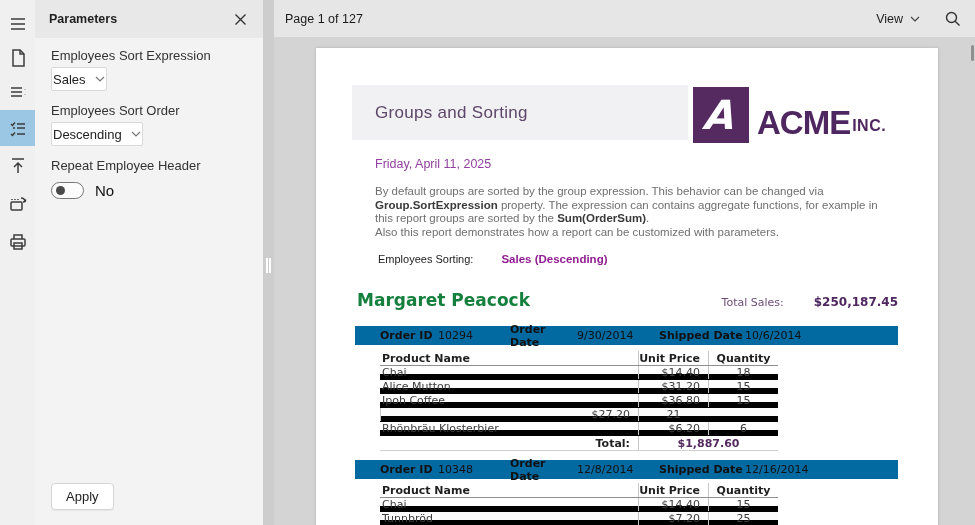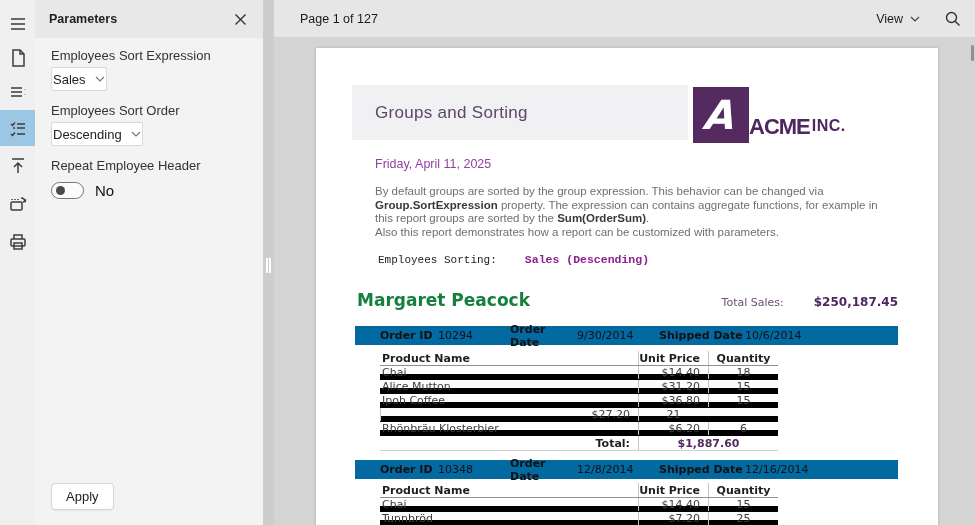--- a/index.html
+++ b/index.html
@@ -28,40 +28,40 @@
   .apply-btn { position:absolute; left:16px; bottom:15px; background:#fff; border:1px solid #d5d5d5; border-radius:4px; padding:5px 14px; font-size:13px; color:#222; cursor:pointer; box-shadow:0 1px 1px rgba(0,0,0,0.05); }
 
   
   .splitter { position:absolute; left:263px; top:0; width:11px; height:100%; background:#cdcdcd; z-index:4; cursor:col-resize; }
   .grip { position:absolute; left:3px; top:258px; width:5px; height:15px; display:flex; justify-content:space-between; }
   .grip i { display:block; width:2px; height:15px; background:#ffffff; }
 
   
   .main { position:absolute; left:274px; top:0; right:0; bottom:0; }
   .toolbar { height:37px; background:#e6e6e6; display:flex; align-items:center; justify-content:space-between; padding:0 14px 0 11px; }
-  .page-indicator { font-size:12.5px; color:#1b1b1b;margin-left:15px; }
+  .page-indicator { font-size:12.5px; color:#1b1b1b; }
   .toolbar-right { display:flex; align-items:center; gap:24px; }
   .view-btn { display:flex; align-items:center; gap:7px; background:none; border:none; font-size:12.5px; color:#1b1b1b; cursor:pointer; font-family:inherit; }
   .icon-btn { background:none; border:none; cursor:pointer; display:flex; }
   .canvas { position:absolute; left:0; top:37px; right:0; bottom:0; overflow:hidden; }
   .vscroll { position:absolute; right:1px; top:45px; width:3px; height:16px; background:#8f8f8f; border-radius:2px; }
 
   
   .page { position:absolute; left:42px; top:11px; width:622px; height:600px; background:#fff; box-shadow:0 0 3px rgba(0,0,0,0.18); }
   .title-band { position:absolute; left:36px; top:37px; width:336px; height:55px; background:#f1f0f2; }
   .title-band span { display:block; padding-left:23px; line-height:55px; font-size:17px; color:#5d4768; letter-spacing:0.3px; }
   .logo { position:absolute; left:377px; top:38px; height:57px; display:flex; align-items:flex-end; }
   .logo-square { width:56px; height:56px; background:#542a60; display:flex; align-items:center; justify-content:center; }
   .logo-a { color:#fff; font-weight:bold; font-style:italic; font-size:40px; font-family:"DejaVu Sans", sans-serif; transform:skewX(-6deg); line-height:1; }
-  .logo-brand { font-size:22px; font-weight:bold; color:#4e2760; letter-spacing:-1px; line-height:0.95; margin-bottom:5px; }
+  .logo-brand { font-size:33px; font-weight:bold; color:#4e2760; letter-spacing:-1px; margin-left:8px; line-height:0.95; margin-bottom:5px; }
   .logo-suffix { font-size:16px; font-weight:bold; color:#4e2760; letter-spacing:0.5px; margin-left:2px; margin-bottom:8px; }
   .report-date { position:absolute; left:59px; top:109px; font-size:12.5px; color:#91409f; }
   .desc { position:absolute; left:59px; top:137px; width:520px; font-size:11.5px; line-height:13.5px; color:#6f6f6f; }
   .desc b { color:#3a3a3a; }
-  .sorting-row { position:absolute; left:62px; top:205px; font-family:Liberation Mono, monospace; font-size:11px; color:#222; display:flex; align-items:baseline; }
+  .sorting-row { position:absolute; left:62px; top:205px; font-family:Liberation Sans, sans-serif; font-size:11px; color:#222; display:flex; align-items:baseline; }
   .sort-value { font-weight:bold; color:#901d92; font-size:11.5px; margin-left:28px; }
   .group-header { position:absolute; left:41px; top:242px; width:541px; display:flex; align-items:baseline; font-family:"DejaVu Sans", sans-serif; }
   .g-name { font-size:17px; font-weight:bold; color:#15803d; flex:1; }
   .g-total-label { font-size:11px; color:#6d4f77; margin-right:30px; }
   .g-total-value { font-size:12px; font-weight:bold; color:#4e2760; }
 
   .order-band { position:absolute; left:39px; width:543px; height:19px; background:#0369a1; display:flex; align-items:center; padding-left:25px; font-family:"DejaVu Sans", sans-serif; font-size:11px; color:#111; }
   .ob-1 { top:278px; } .ob-2 { top:412px; }
   .ob-label { font-weight:bold; }
   .w1 { width:58px; } .w2 { width:72px; } .w3 { width:67px; } .w4 { width:82px; } .w5 { width:86px; }

